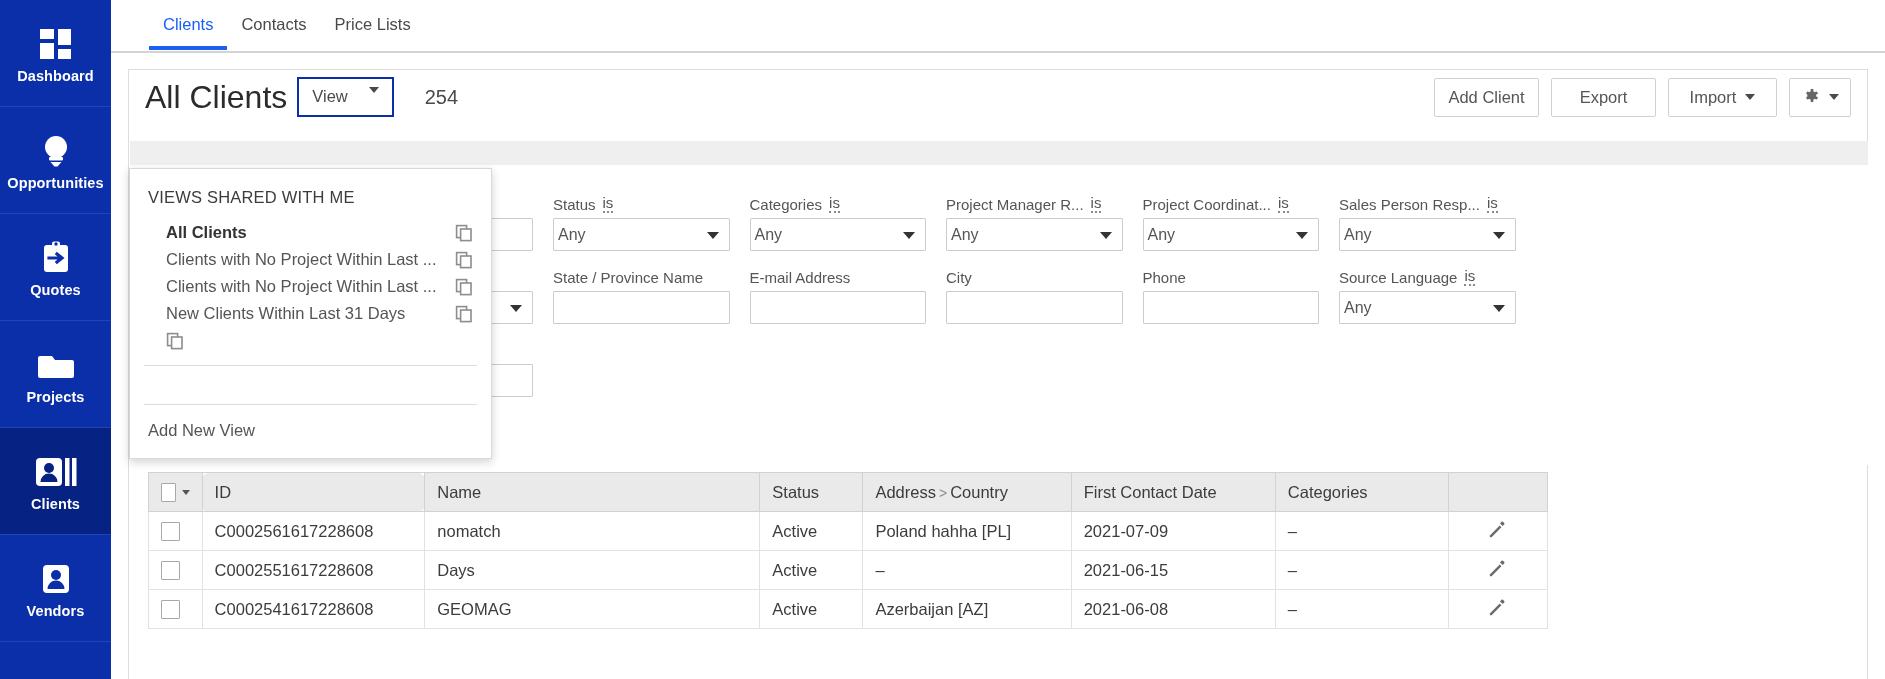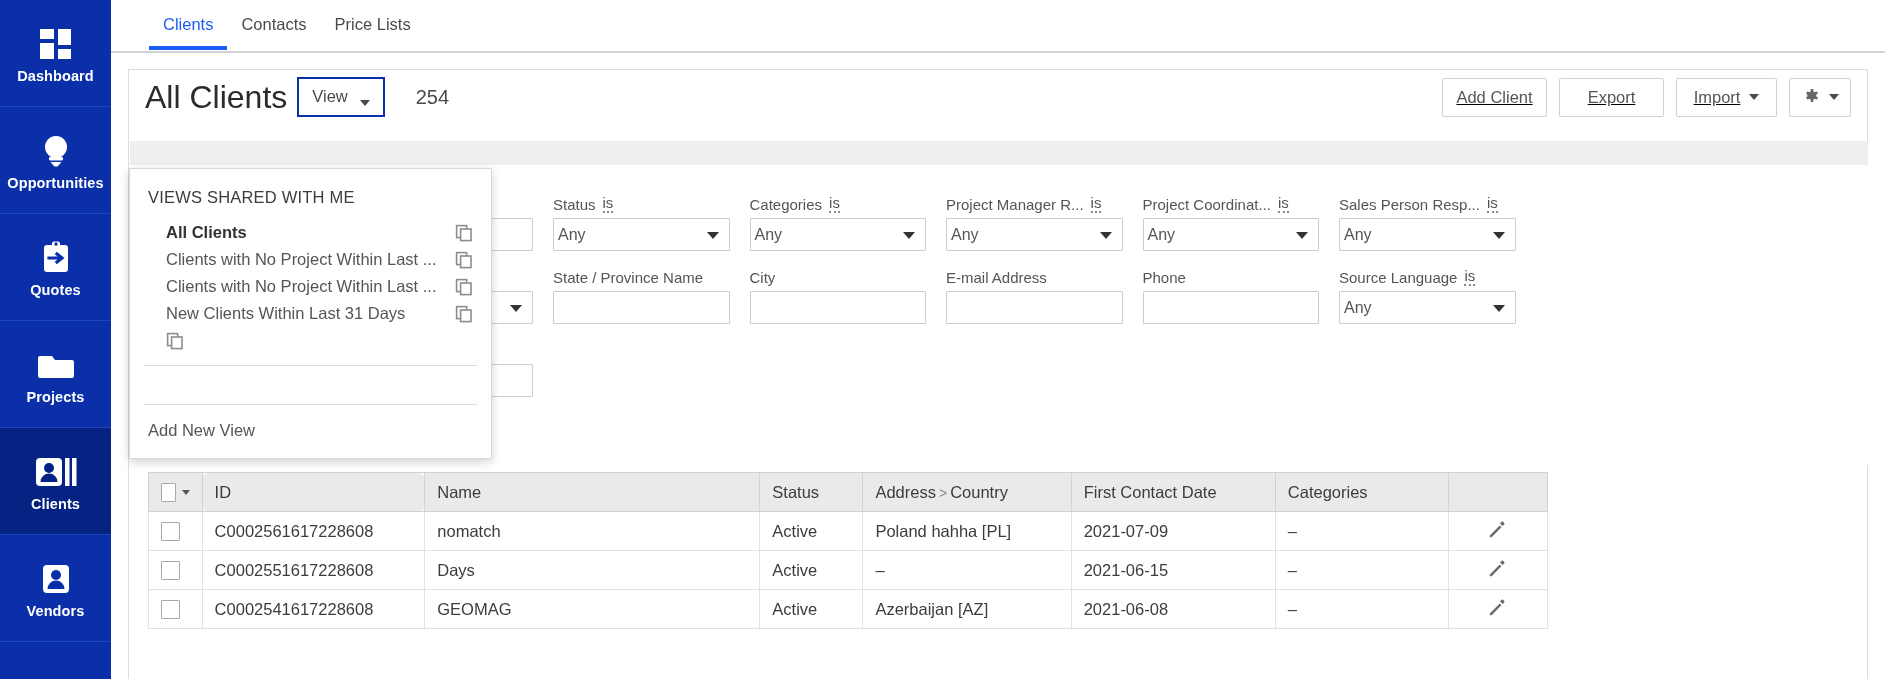--- a/index.html
+++ b/index.html
@@ -100,56 +100,56 @@
     margin-left: 8px;
     line-height: 1;
   }
   #view-btn {
     margin-left: 10px;
     border: 2px solid #0a2fa8;
     background: #ffffff;
     color: #4a4a4a;
     font-size: 16.5px;
     padding: 8px 13px 9px 13px;
-    display: flex; align-items: flex-end; gap: 12px;
+    display: flex; align-items: flex-start; gap: 21px;
     cursor: pointer;
     font-family: "Liberation Sans", sans-serif;
   }
   .caret {
     width: 0; height: 0;
     border-left: 5px solid transparent;
     border-right: 5px solid transparent;
     border-top: 6px solid #4a4a4a;
     display: inline-block;
   }
   #record-count {
     margin-left: 31px;
     font-size: 20px;
     color: #4a4a4a;
   }
   #title-actions {
     margin-left: auto;
-    display: flex; align-items: flex-start; gap: 12px; text-decoration: underline;
+    display: flex; align-items: flex-start; gap: 12px;
   }
   .tbtn {
     border: 1px solid #d0d0d0;
     background: #ffffff;
     color: #555555;
     font-size: 16.5px;
     height: 39px;
     padding: 0 20px;
     display: flex; align-items: center; justify-content: center; gap: 9px;
     cursor: pointer;
     border-radius: 2px;
     font-family: "Liberation Sans", sans-serif;
     white-space: nowrap;
   }
   #add-client-btn { width: 105px; }
   #export-btn { width: 105px; }
-  #import-btn { width: 101px; }
+  #import-btn { width: 109px; }
   #gear-btn { width: 62px; }
   .gear {
     font-size: 19px; color: #666; line-height: 1;
   }
 
   
   #grey-band {
     position: absolute;
     left: 1px; top: 71px;
     width: 1738px; height: 24px;
@@ -517,25 +517,25 @@
             <div class="fselect">
               <span>Any</span>
               <span class="caret2"></span>
             </div>
           </div>
           <div class="fcell">
             <div class="flabel">State / Province Name</div>
             <div class="finput"></div>
           </div>
           <div class="fcell">
+            <div class="flabel">E-mail Address</div>
+            <div class="finput"></div>
+          </div>
+          <div class="fcell">
             <div class="flabel">City</div>
-            <div class="finput"></div>
-          </div>
-          <div class="fcell">
-            <div class="flabel">E-mail Address</div>
             <div class="finput"></div>
           </div>
           <div class="fcell">
             <div class="flabel">Phone</div>
             <div class="finput"></div>
           </div>
           <div class="fcell">
             <div class="flabel">
               <span>Source Language</span>
               <span class="fis">is</span>

